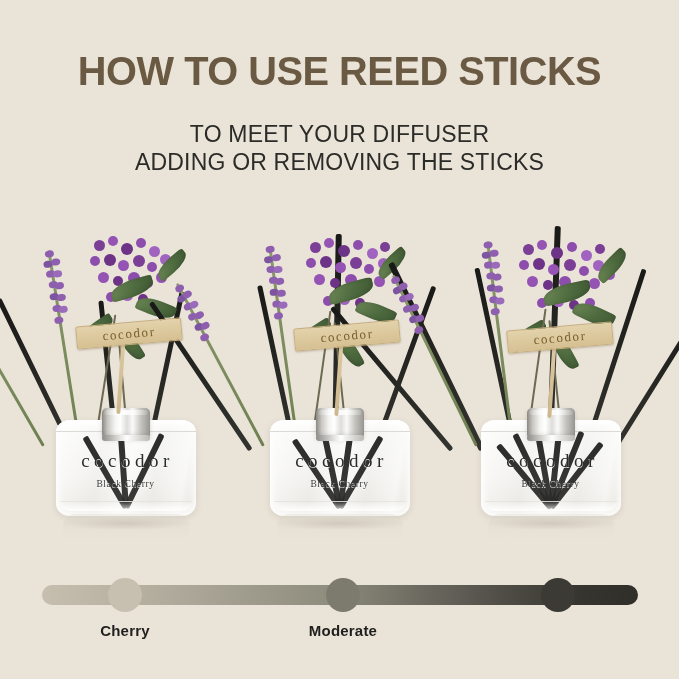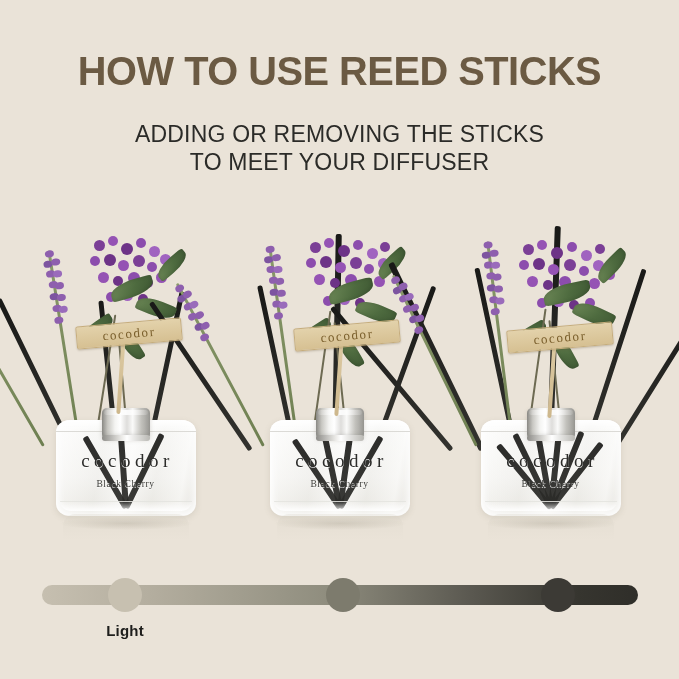--- a/index.html
+++ b/index.html
@@ -209,22 +209,22 @@
   .slabel.l2{left:498px;}
 </style>
 </head>
 <body>
 
 <div class="stage">
 
   <div class="title">HOW TO USE REED STICKS</div>
 
   <div class="subtitle">
+    <span>TO MEET YOUR DIFFUSER</span>
     <span>ADDING OR REMOVING THE STICKS</span>
-    <span>TO MEET YOUR DIFFUSER</span>
   </div>
 
   <div class="arrangements">
 
     <div class="unit u0">
       <div class="bouquet">
 
         <div class="stem reed" style="left:52px;bottom:6px;width:5px;height:168px;transform:rotate(-26deg);"></div>
         <div class="stem reed" style="left:96px;bottom:6px;width:5px;height:150px;transform:rotate(-6deg);"></div>
         <div class="stem reed" style="left:128px;bottom:6px;width:5px;height:162px;transform:rotate(12deg);"></div>
@@ -485,16 +485,17 @@
       </div>
     </div>
 
   </div>
 
   <div class="slider">
     <div class="track"></div>
     <div class="knob k0"></div>
     <div class="knob k1"></div>
     <div class="knob k2"></div>
-    <div class="slabel l0">Light</div>
+    <div class="slabel l0">Cherry</div>
+    <div class="slabel l1">Moderate</div>
   </div>
 
 </div>
 
 </body></html>

